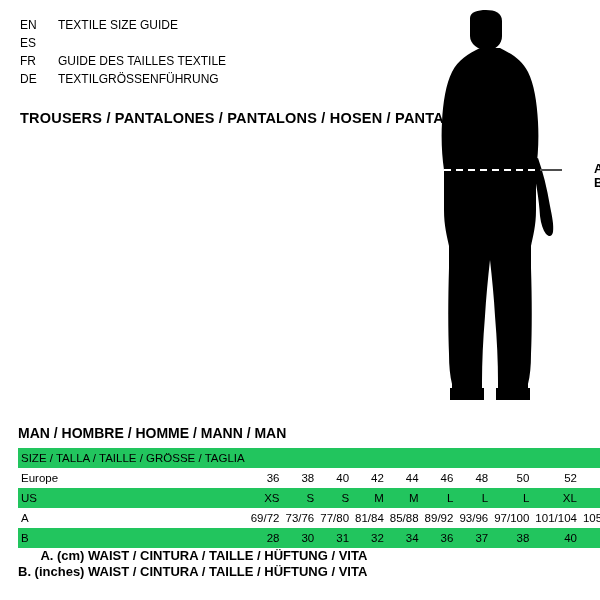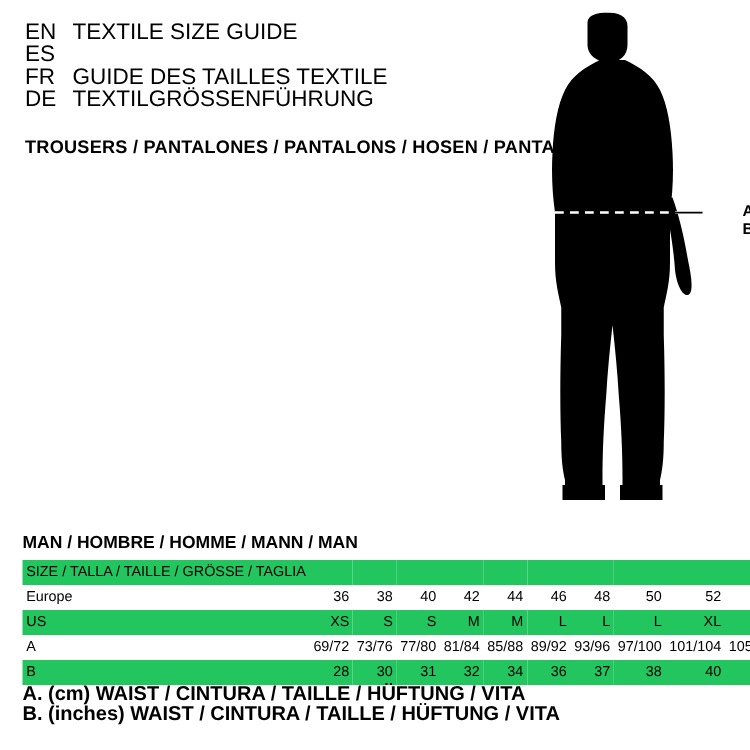--- a/index.html
+++ b/index.html
@@ -27,21 +27,21 @@
     position: absolute;
     left: 20px;
     top: 16px;
     width: 360px;
   }
   .lang-row {
     display: flex;
     align-items: baseline;
     line-height: 18px;
     height: 18px;
-    font-size: 18px;
+    font-size: 12px;
   }
   .lang-code {
     width: 38px;
     flex: 0 0 38px;
   }
   .lang-text {
     white-space: nowrap;
   }
 
   .section-title {
@@ -107,23 +107,24 @@
   table.size-table td.val {
     width: 44px;
     text-align: right;
     margin-left: 32px;
   }
 
   .footnotes {
     position: absolute;
     left: 18px;
     top: 548px;
-    font-size: 16px;
+    font-size: 13px;
     line-height: 16px;
     font-weight: bold;
+    text-align: right;
   }
   .footnotes div {
     white-space: nowrap;
   }
 </style>
 </head>
 <body>
 
 <div class="page">
 

